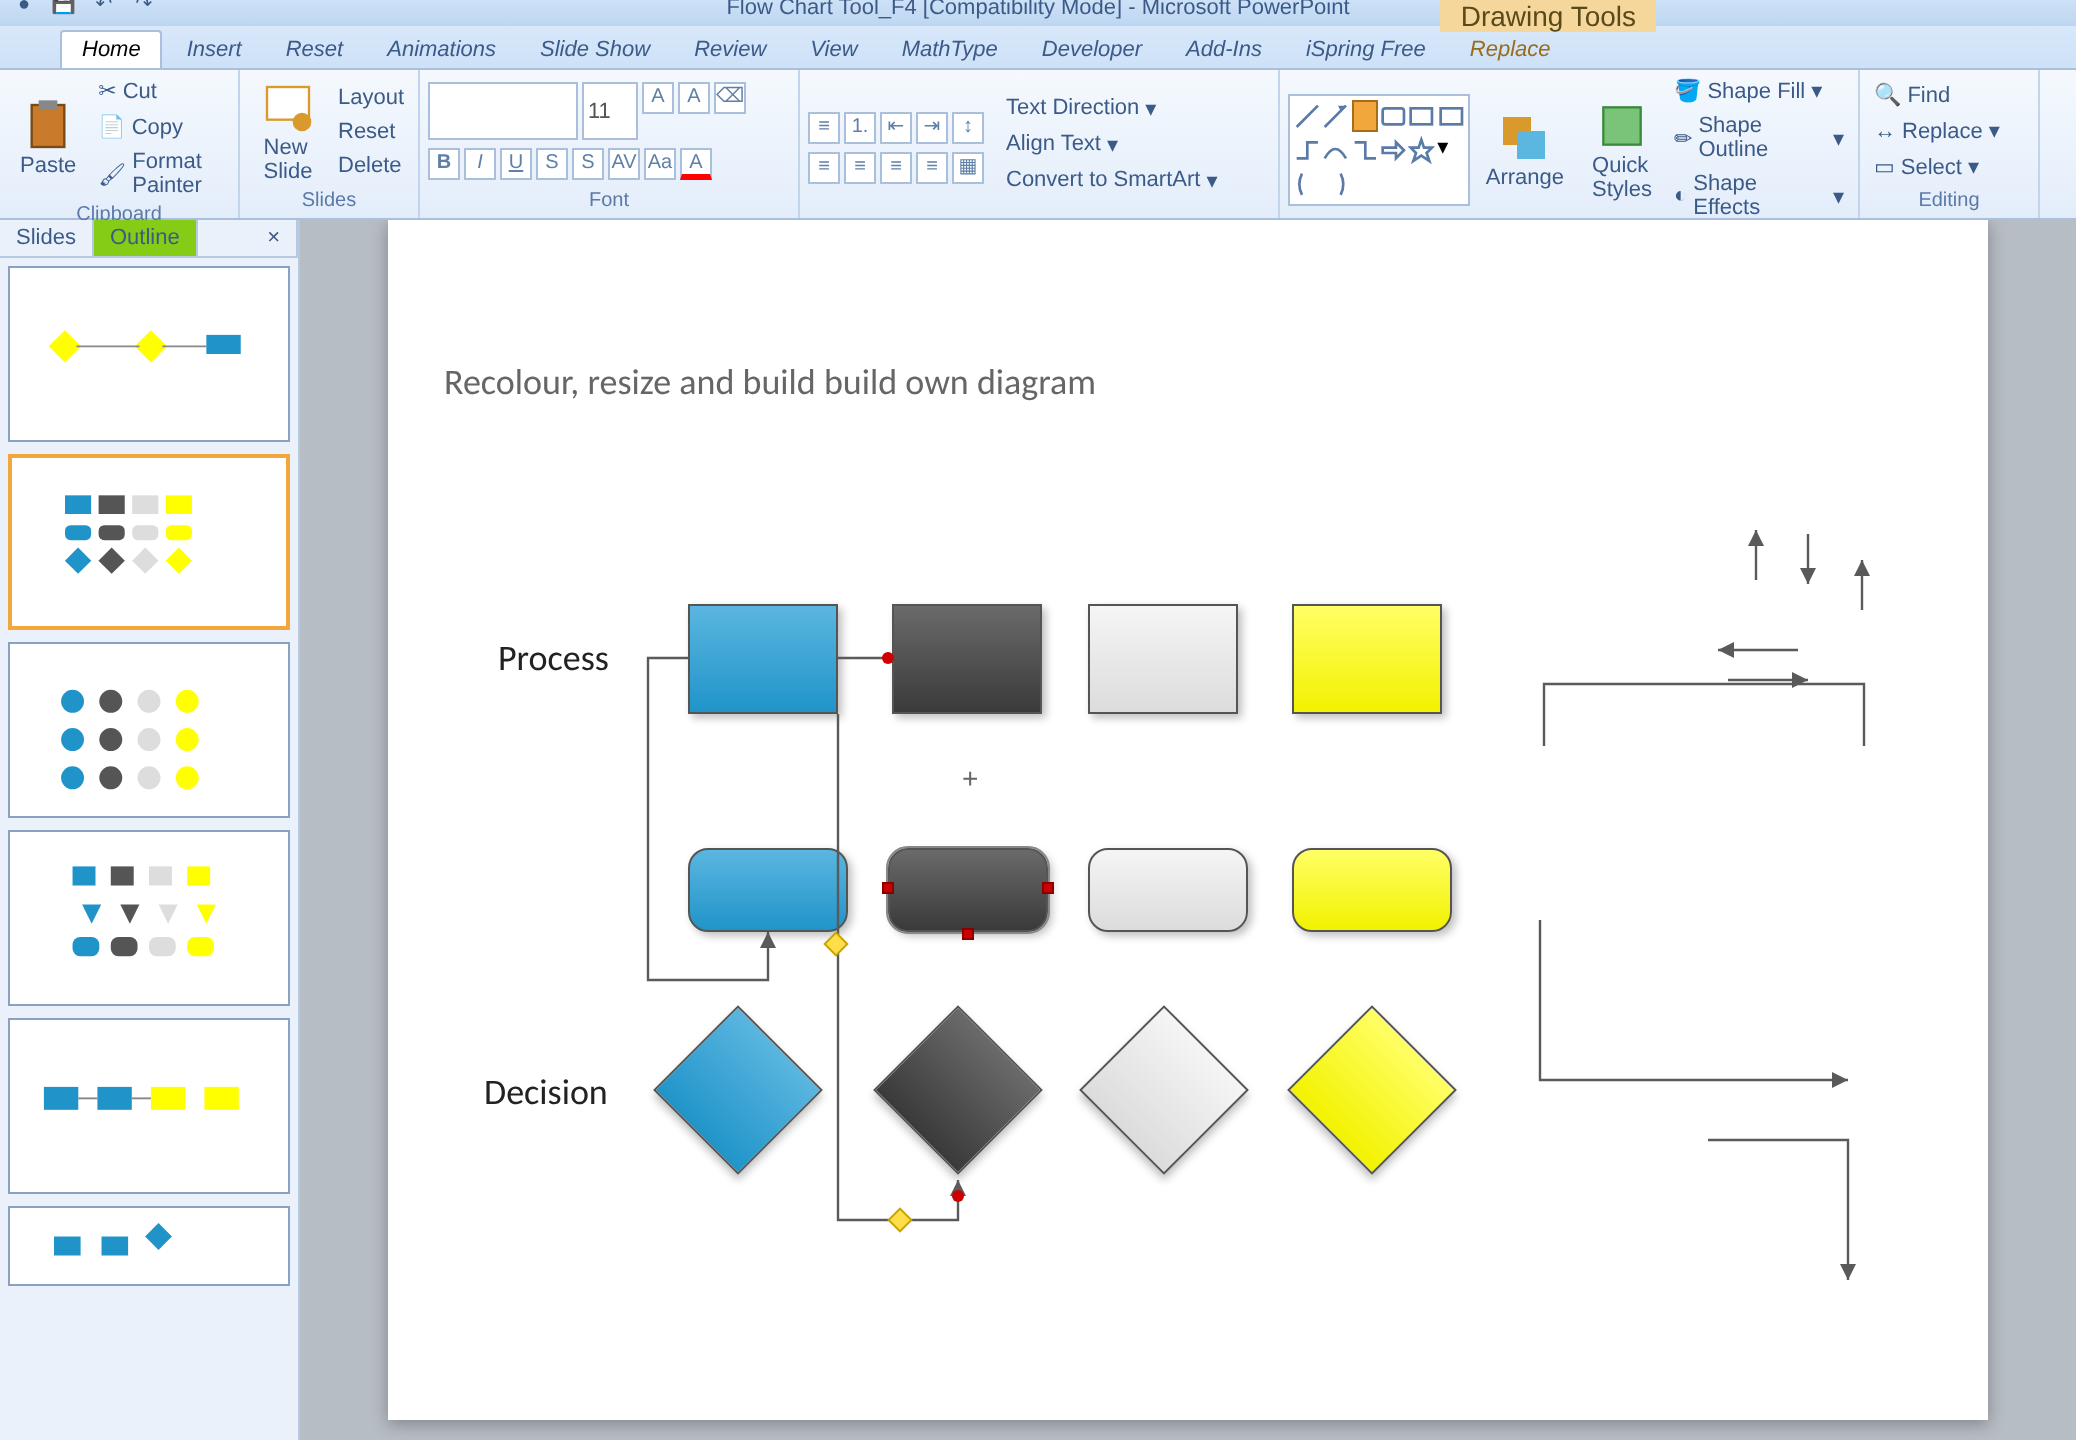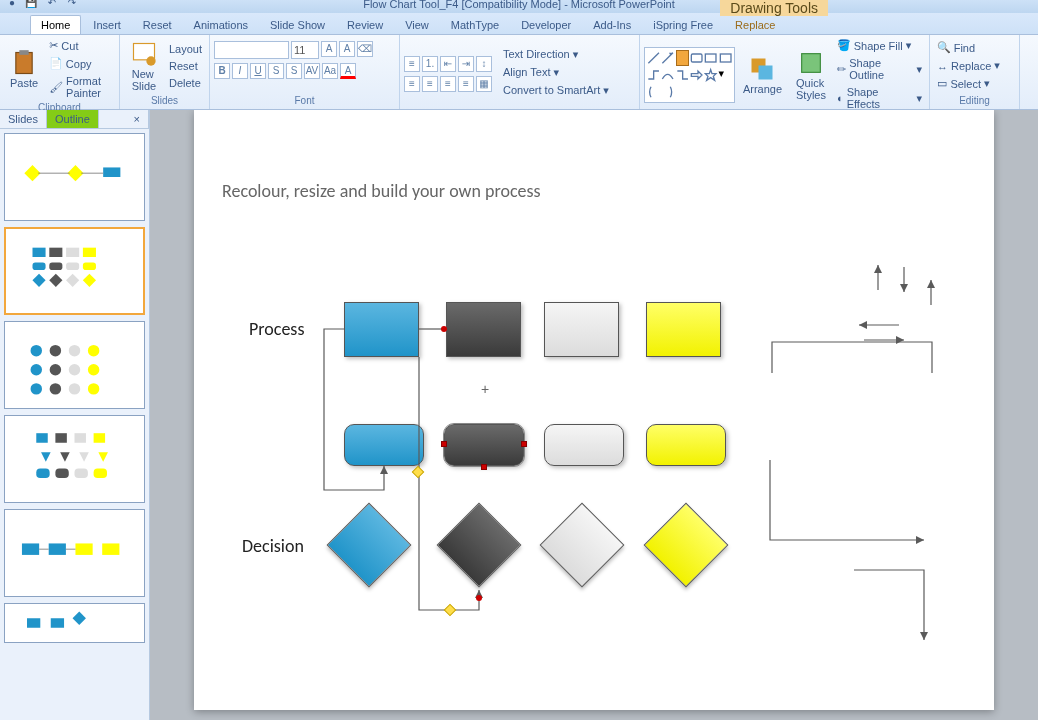--- a/index.html
+++ b/index.html
@@ -4,21 +4,21 @@
 <style>
 * { margin: 0; padding: 0; box-sizing: border-box; font-family: "Segoe UI", Tahoma, sans-serif; }
 body { width: 1038px; height: 720px; background: #d4e3f5; overflow: hidden; font-size: 11px; }
 
 .titlebar { height: 13px; background: linear-gradient(#cde1f7,#bdd6f0); display: flex; align-items: flex-start; position: relative; }
 .titlebar .qat { position: absolute; left: 0; top: -3px; display: flex; gap: 4px; padding-left: 4px; }
 .titlebar .qat span { width: 16px; height: 10px; display: inline-flex; align-items: center; justify-content: center; font-size: 10px; color: #3b5a88; }
 .titlebar .title { flex: 1; text-align: center; font-size: 11px; color: #3b5a88; margin-top: -2px; }
 .contextual-tab { position: absolute; right: 210px; top: 0; background: #f6d79b; padding: 0 10px; font-size: 14px; color: #5a4a1a; }
 
-.tabstrip { height: 22px; background: linear-gradient(#d9e8fb,#cde1f7); display: flex; align-items: flex-end; padding-left: 30px; gap: 2px; border-bottom: 1px solid #a9bfdc; }
+.tabstrip { height: 22px; background: linear-gradient(#d9e8fb,#cde1f7); display: flex; align-items: flex-end; padding-left: 30px; gap: 2px; border-bottom: 1px solid #a9bfdc; font-style: italic; }
 .tab { padding: 3px 10px; font-size: 11px; color: #3b5a88; cursor: pointer; }
 .tab.active { background: #fff; border: 1px solid #a9bfdc; border-bottom: none; border-radius: 2px 2px 0 0; color: #000; }
 .tab.format { color: #9a6b1a; }
 
 .ribbon { height: 75px; background: linear-gradient(#f5f9fe,#e3edfa); display: flex; border-bottom: 1px solid #a9bfdc; }
 .group { border-right: 1px solid #c0d4ec; display: flex; flex-direction: column; padding: 2px 4px; }
 .group-body { flex: 1; display: flex; align-items: center; gap: 2px; }
 .group-label { text-align: center; font-size: 10px; color: #5a7aa8; padding: 1px 0; }
 .rib-btn { display: flex; align-items: center; gap: 3px; padding: 2px 3px; font-size: 11px; color: #3b5a88; cursor: pointer; }
 .rib-big { display: flex; flex-direction: column; align-items: center; padding: 2px 6px; font-size: 11px; color: #3b5a88; cursor: pointer; }
@@ -48,21 +48,21 @@
 .c-blue { background: linear-gradient(#5bb6e0,#2094c9); }
 .c-dark { background: linear-gradient(#6a6a6a,#3a3a3a); }
 .c-gray { background: linear-gradient(#f5f5f5,#dcdcdc); }
 .c-yel { background: linear-gradient(#ffff66,#f2f200); }
 
 .row-label { position: absolute; font-size: 18px; color: #222; font-family: "Calibri","Segoe UI",sans-serif; }
 
 .arrow-line { stroke: #5a5a5a; stroke-width: 1.2; fill: none; }
 .arrow-head { fill: #5a5a5a; }
 
-.font-box { height: 18px; border: 1px solid #a9bfdc; background: #fff; font-size: 11px; padding: 0 2px; color: #555; }
+.font-box { height: 29px; border: 1px solid #a9bfdc; background: #fff; font-size: 11px; padding: 0 2px; color: #555; }
 .fn { width: 75px; }
 .fs { width: 28px; }
 .ico { width: 16px; height: 16px; display: inline-block; border: 1px solid #a9bfdc; background: #fff; cursor: pointer; font-size: 10px; text-align: center; line-height: 14px; color: #6080a8; }
 .shapes-gallery { width: 96px; height: 56px; border: 1px solid #a9bfdc; background: #fff; display: grid; grid-template-columns: repeat(6,1fr); grid-template-rows: repeat(3,1fr); gap: 1px; padding: 2px; }
 .sg { border: none; }
 .sg svg { width: 100%; height: 100%; }
 </style>
 </head>
 <body>
 
@@ -345,21 +345,21 @@
       <div class="thumb" style="height:40px"><svg viewBox="0 0 130 40">
             <rect x="15" y="15" width="14" height="10" fill="#2094c9"></rect>
             <rect x="40" y="15" width="14" height="10" fill="#2094c9"></rect>
             <rect x="65" y="10" width="10" height="10" fill="#2094c9" transform="rotate(45 70 15)"></rect>
           </svg></div>
     </div>
   </div>
 
   <div class="slidearea">
     <div class="slide">
-      <div class="slide-sub">Recolour, resize and build your own process</div>
+      <div class="slide-sub">Recolour, resize and build build own diagram</div>
 
       <div class="row-label" style="left:55px;top:208px">Process</div>
       <div class="row-label" style="left:48px;top:425px">Decision</div>
 
       <div class="shape-process c-blue" style="left:150px;top:192px"></div>
       <div class="shape-process c-dark" style="left:252px;top:192px"></div>
       <div class="shape-process c-gray" style="left:350px;top:192px"></div>
       <div class="shape-process c-yel" style="left:452px;top:192px"></div>
 
       <div class="shape-alt c-blue" style="left:150px;top:314px"></div>

